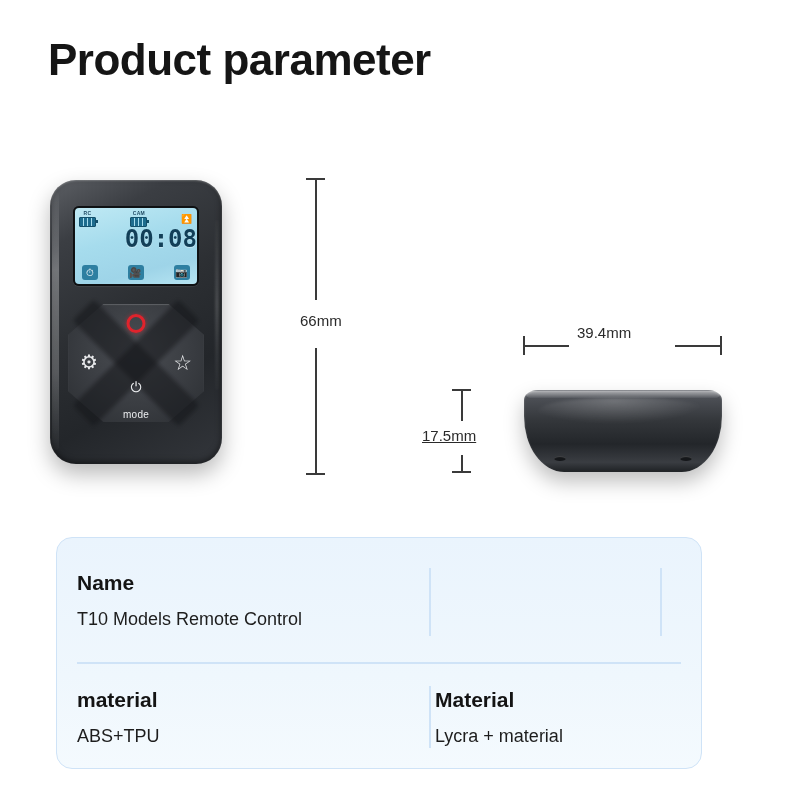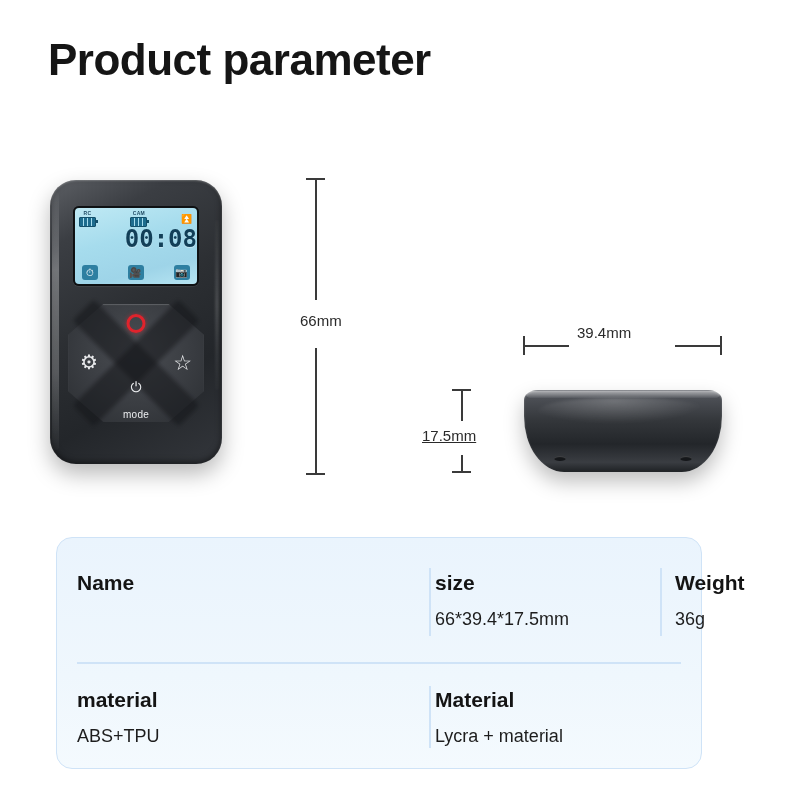--- a/index.html
+++ b/index.html
@@ -432,28 +432,21 @@
 
 <div class="spec-card">
 
   <div class="spec-divider"></div>
   <div class="vdiv" style="left:372px; top:30px; height:68px;"></div>
   <div class="vdiv" style="left:603px; top:30px; height:68px;"></div>
   <div class="vdiv" style="left:372px; top:148px; height:62px;"></div>
 
   <div class="cell" style="left:20px; top:33px;">
     <div class="k">Name</div>
-  </div>
-  <div class="cell" style="left:378px; top:33px;">
-    <div class="k">size</div>
-    <div class="v">66*39.4*17.5mm</div>
-  </div>
-  <div class="cell" style="left:618px; top:33px;">
-    <div class="k">Weight</div>
-    <div class="v">36g</div>
+    <div class="v">T10 Models Remote Control</div>
   </div>
 
   <div class="cell" style="left:20px; top:150px;">
     <div class="k">material</div>
     <div class="v">ABS+TPU</div>
   </div>
   <div class="cell" style="left:378px; top:150px;">
     <div class="k">Material</div>
     <div class="v">Lycra + material</div>
   </div>

